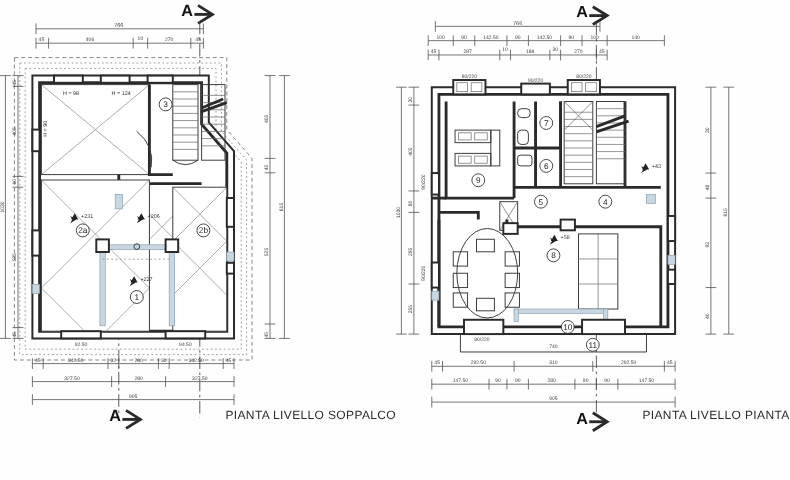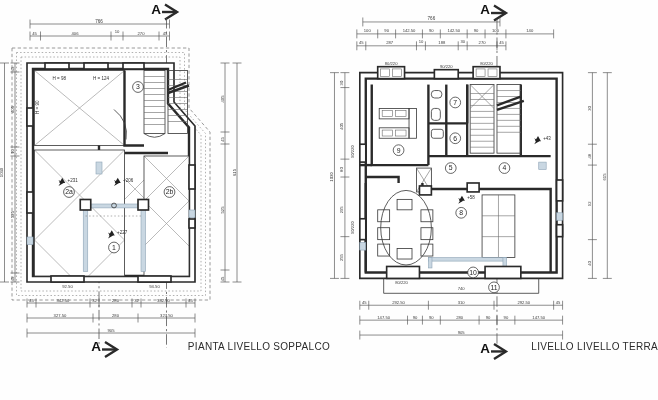--- a/index.html
+++ b/index.html
@@ -591,15 +591,15 @@
         <text class="dt2" x="185" y="118" transform="rotate(-90 185 118)">615</text>
       </g>
 
       <g>
         <text class="sec" x="104" y="236">A</text>
         <path class="w" d="M110 230 L118 235 L110 240" stroke-width="1.1"></path>
         <path class="w" d="M118 235 L108 235" stroke-width="1.1"></path>
       </g>
     </svg>
 
-    <div class="caption">LIVELLO LIVELLO TERRA</div>
+    <div class="caption">PIANTA LIVELLO PIANTA</div>
   </div>
 </div>
 
 </body></html>

